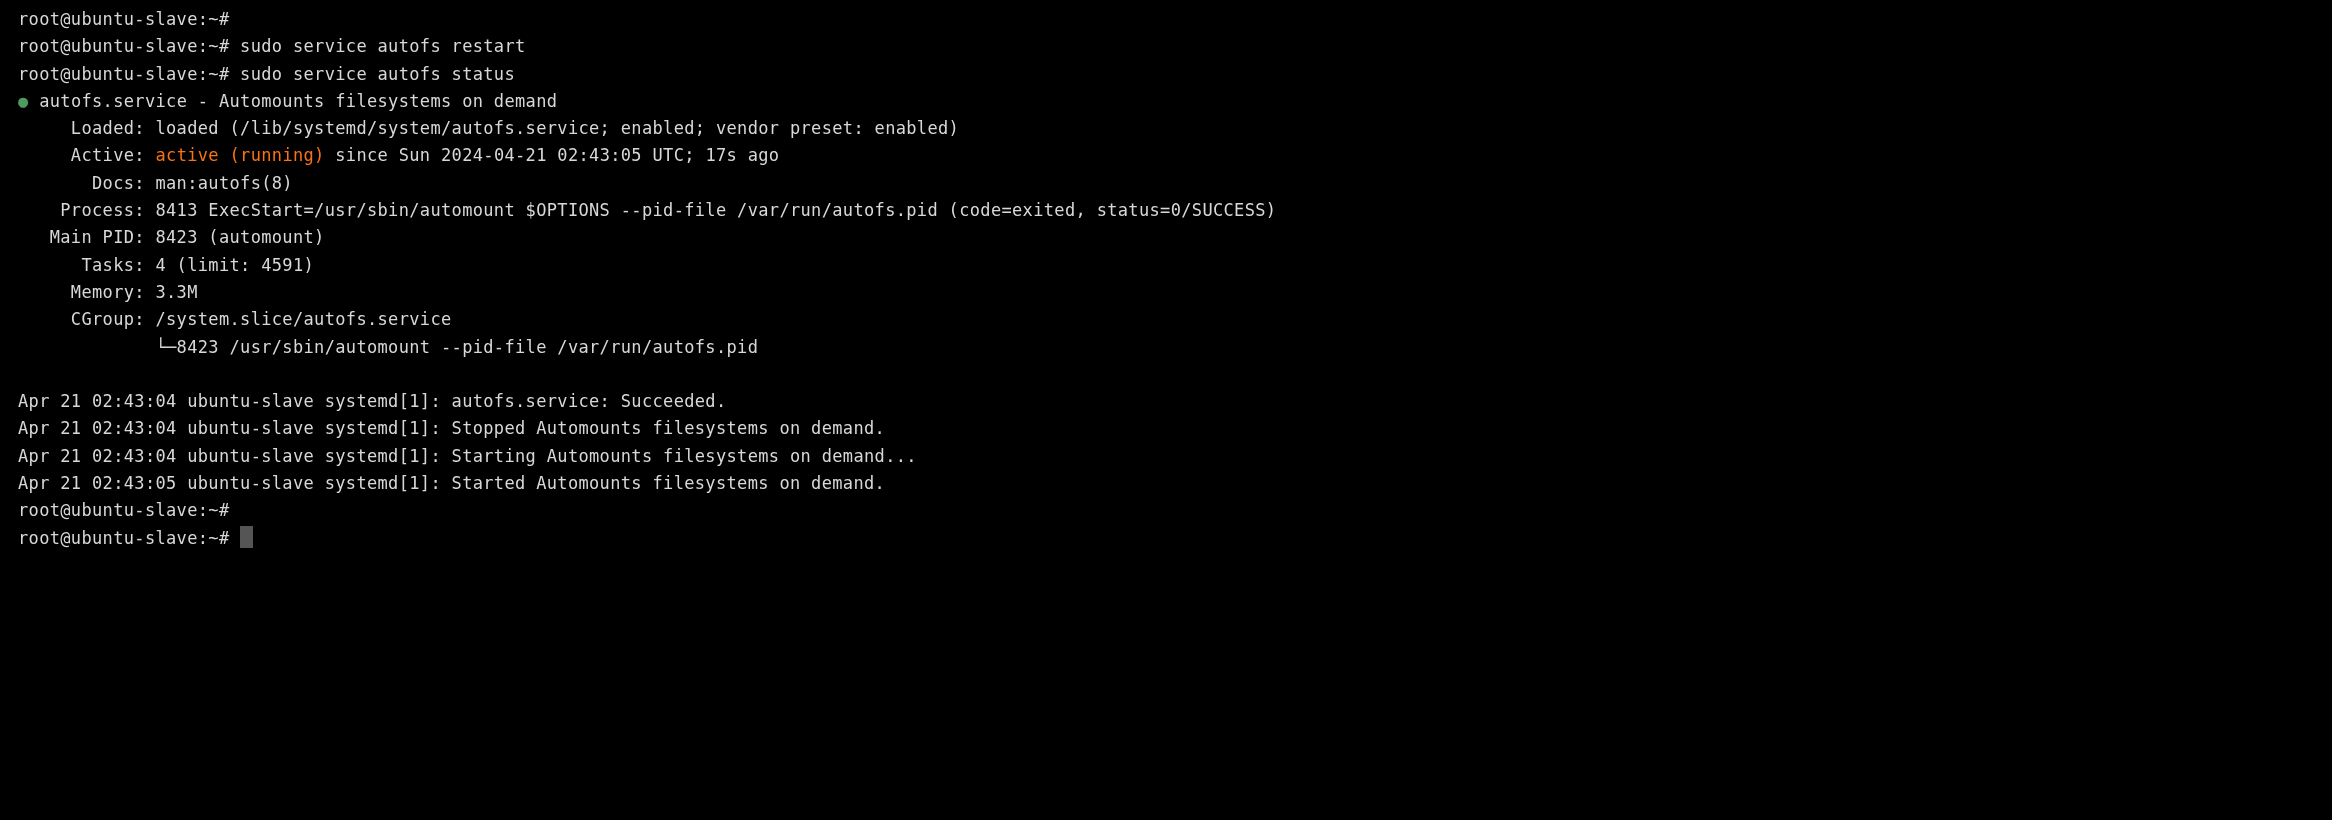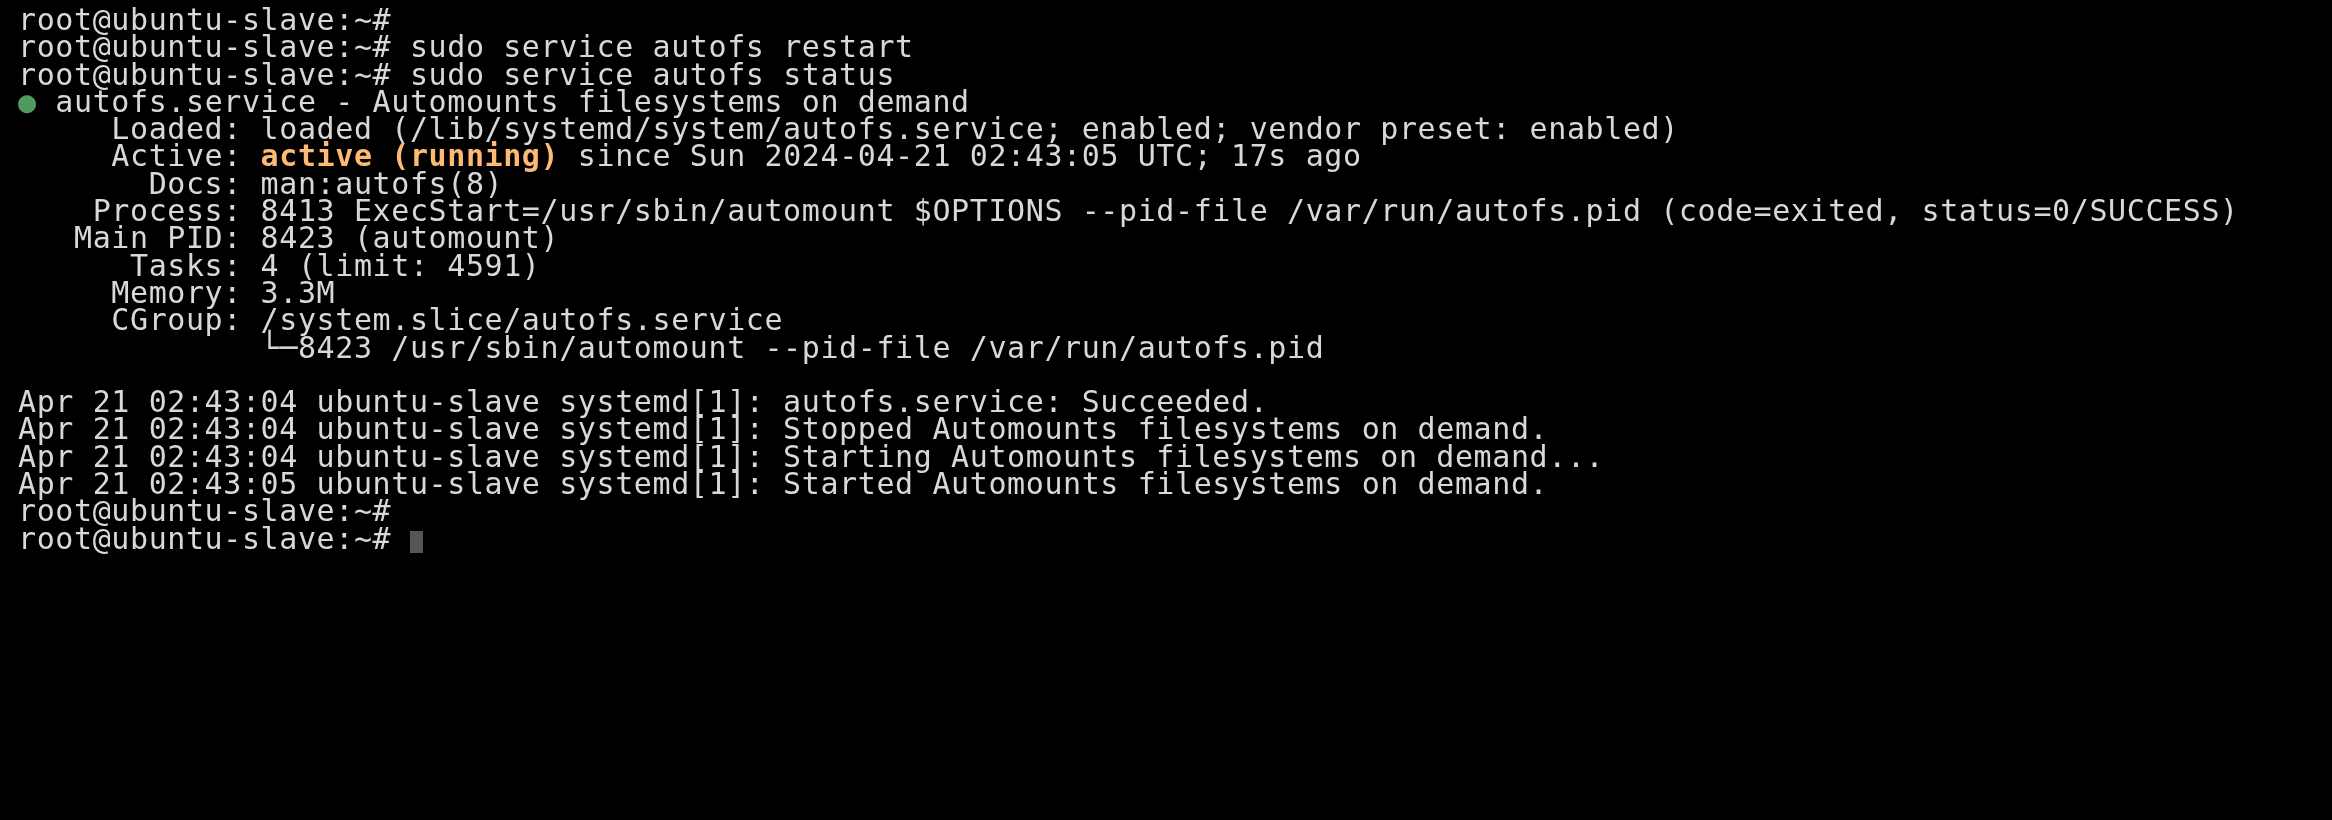--- a/index.html
+++ b/index.html
@@ -13,38 +13,38 @@
     overflow: hidden;
     font-family: "DejaVu Sans Mono", "Liberation Mono", monospace;
   }
   #terminal {
     width: 2116px;
     height: 820px;
     background: #000000;
     padding: 6px 0 0 18px;
     box-sizing: border-box;
     color: #d8d8d8;
-    font-size: 30px;
+    font-size: 17px;
     line-height: 27.3px;
     letter-spacing: 0.02em;
     white-space: pre;
   }
   .line {
     white-space: pre;
     height: 27.3px;
     display: block;
   }
   .blank { height: 27.3px; display: block; }
   .prompt { color: #d8d8d8; }
   .status-dot {
     color: #4e9a5f;
   }
   .active-running {
-    color: #fdba74;
-    font-weight: bold;
+    color: #f97316;
+    font-weight: normal;
   }
   .cursor {
     display: inline-block;
     width: 13px;
     height: 22px;
     background: #555555;
     vertical-align: -4px;
   }
   .seg { white-space: pre; }
 </style>

